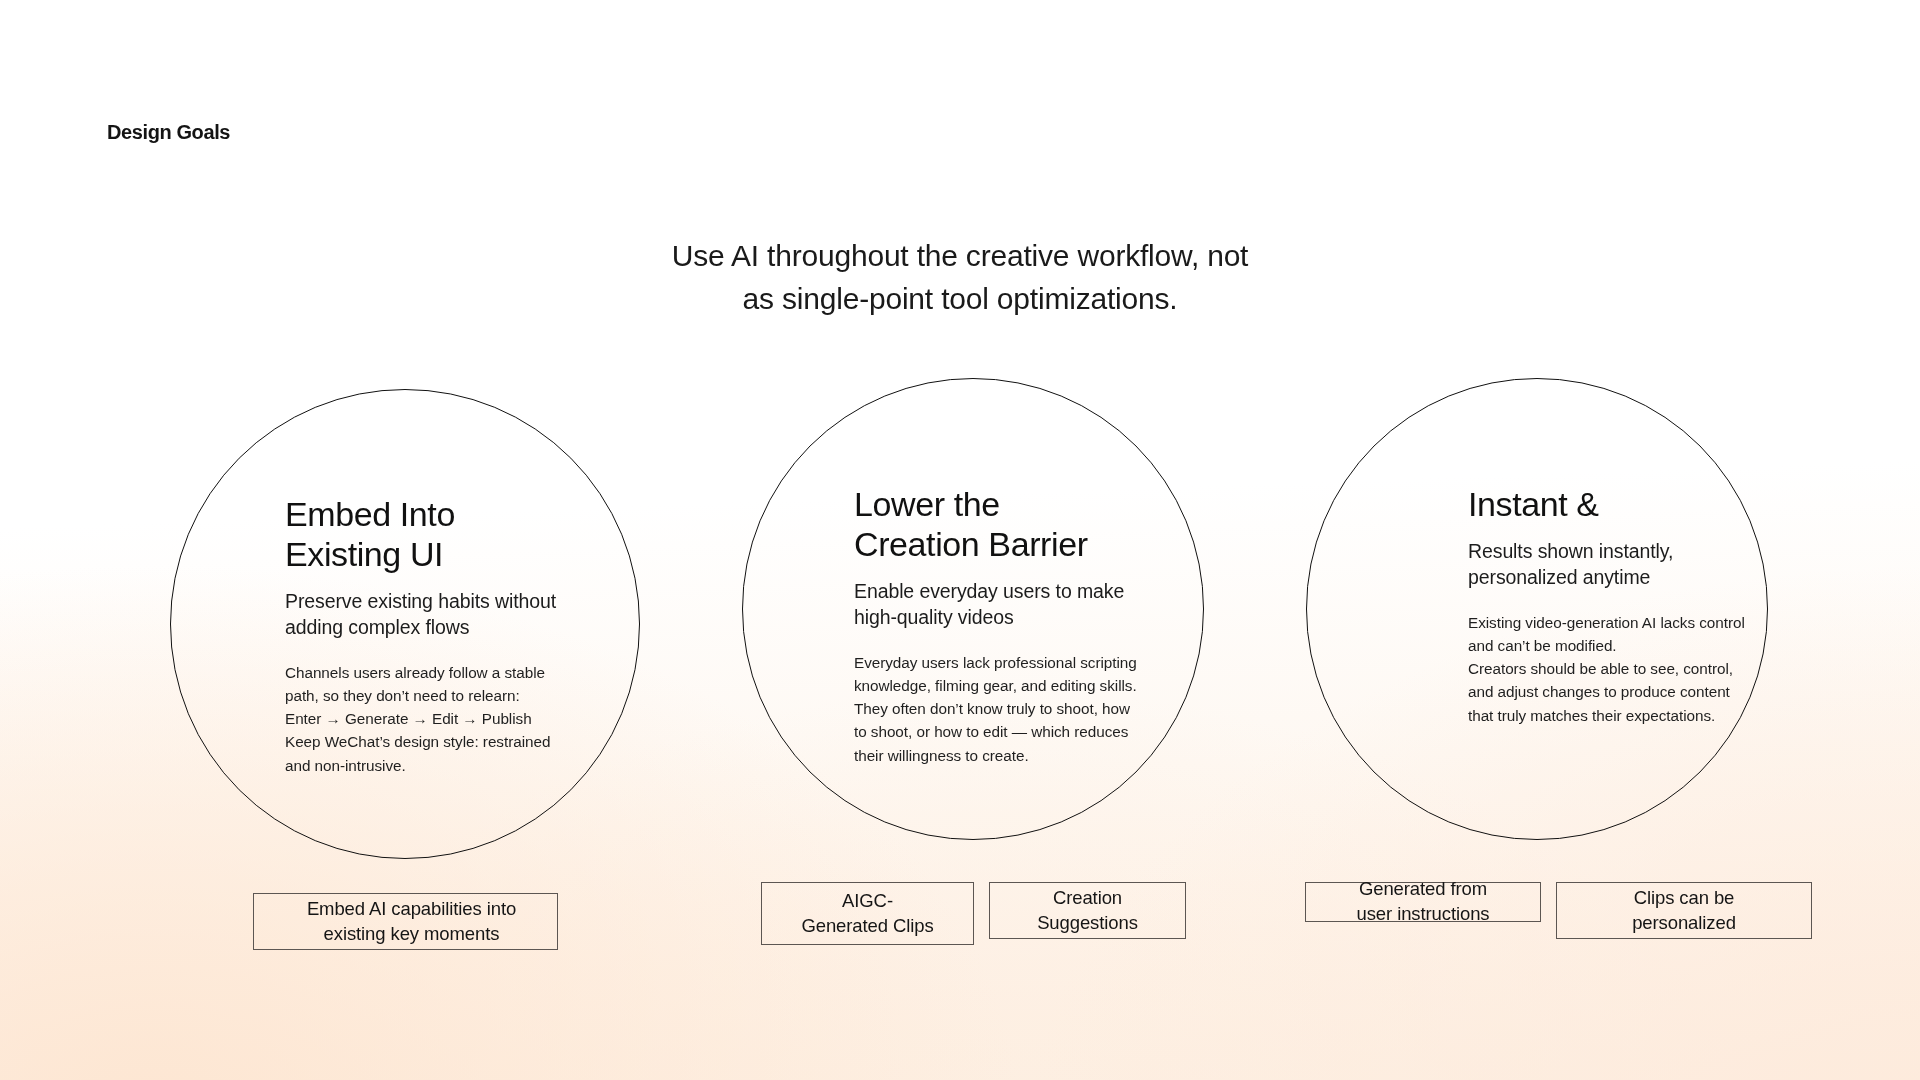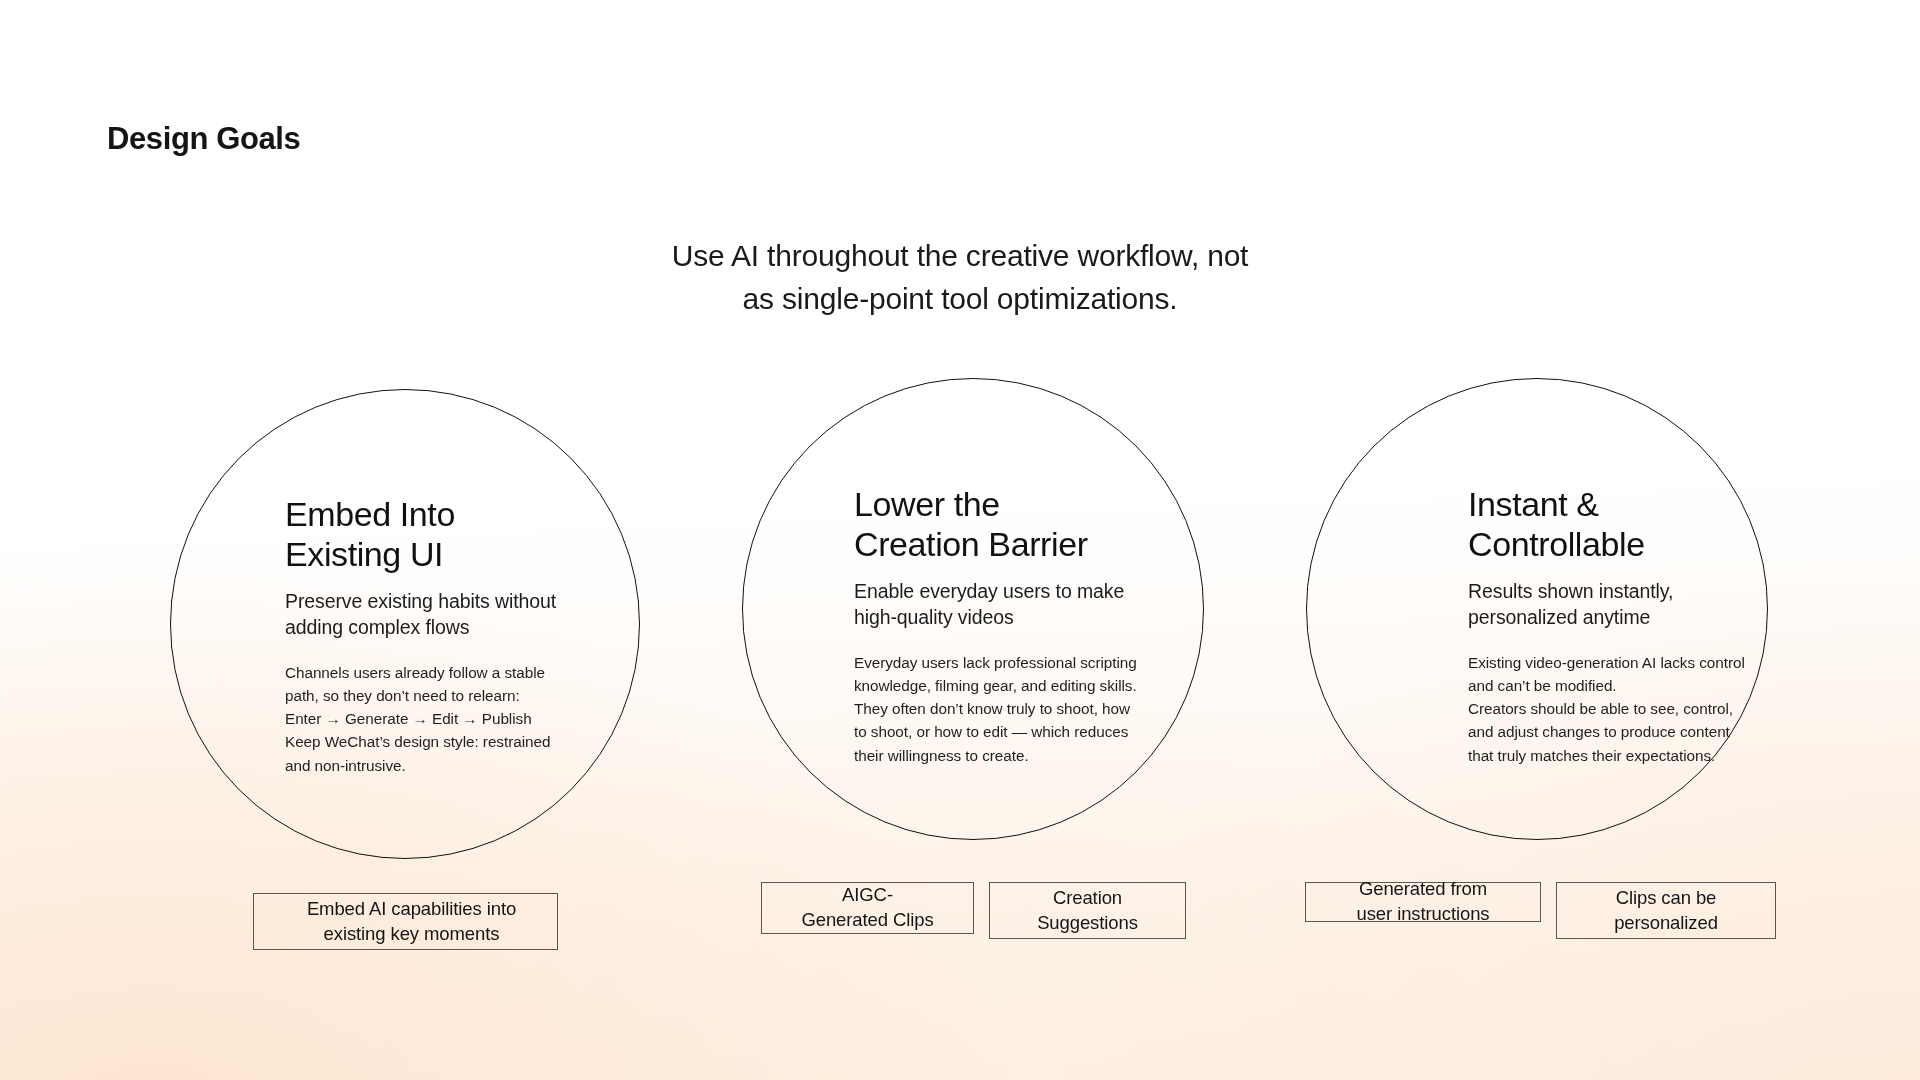--- a/index.html
+++ b/index.html
@@ -18,21 +18,21 @@
       linear-gradient(178deg, #ffffff 0%, #ffffff 46%, #fef8f2 70%, #fdf0e4 100%);
     position:relative;
   }
 
   .stage { position:absolute; inset:0; }
 
   
   .page-title {
     position:absolute;
     left:107px; top:121px;
-    font-size:31px;
+    font-size:20px;
     font-weight:bold;
     letter-spacing:-0.4px;
     color:#141414;
     white-space:nowrap;
   }
 
   .subtitle {
     position:absolute;
     left:50%;
     transform:translateX(-50%);
@@ -171,62 +171,61 @@
         </div>
         <div class="c-body">
           <span class="l">Everyday users lack professional scripting</span>
           <span class="l">knowledge, filming gear, and editing skills.</span>
           <span class="l">They often don’t know truly to shoot, how</span>
           <span class="l">to shoot, or how to edit — which reduces</span>
           <span class="l">their willingness to create.</span>
         </div>
       </div>
       <div class="tags" style="left:761px; top:882px;">
-        <div class="tag" style="width:213px; height:52px;">
+        <div class="tag" style="width:213px; height:63px;">
           <span>
             <span class="l">AIGC-</span>
             <span class="l">Generated Clips</span>
           </span>
         </div>
         <div class="tag" style="width:197px; height:57px;">
           <span>
             <span class="l">Creation</span>
             <span class="l">Suggestions</span>
           </span>
         </div>
       </div>
     </div>
 
     <div class="circle-group">
       <div class="circle" style="left:1306px; top:378px; width:462px; height:462px;"></div>
       <div class="circle-content" style="left:1436px; top:484px; width:320px;">
         <div class="c-title">
           <span class="l">Instant &amp;</span>
-          <span class="l">Controllable</span>
         </div>
         <div class="c-sub">
           <span class="l">Results shown instantly,</span>
           <span class="l">personalized anytime</span>
         </div>
         <div class="c-body">
           <span class="l">Existing video-generation AI lacks control</span>
           <span class="l">and can’t be modified.</span>
           <span class="l">Creators should be able to see, control,</span>
           <span class="l">and adjust changes to produce content</span>
           <span class="l">that truly matches their expectations.</span>
         </div>
       </div>
       <div class="tags" style="left:1305px; top:882px;">
         <div class="tag" style="width:236px; height:40px;">
           <span>
             <span class="l">Generated from</span>
             <span class="l">user instructions</span>
           </span>
         </div>
-        <div class="tag" style="width:220px; height:57px;">
+        <div class="tag" style="width:256px; height:57px;">
           <span>
             <span class="l">Clips can be</span>
             <span class="l">personalized</span>
           </span>
         </div>
       </div>
     </div>
 
   </div>
 </div>

